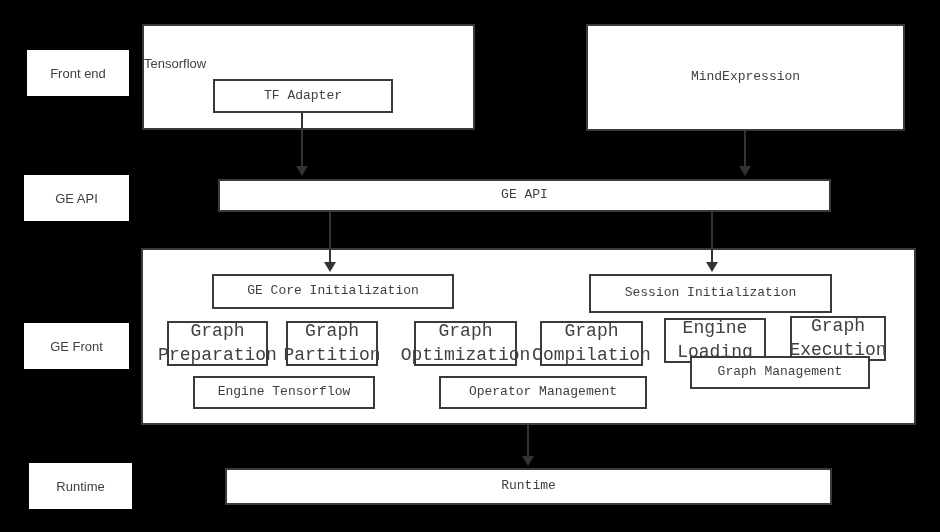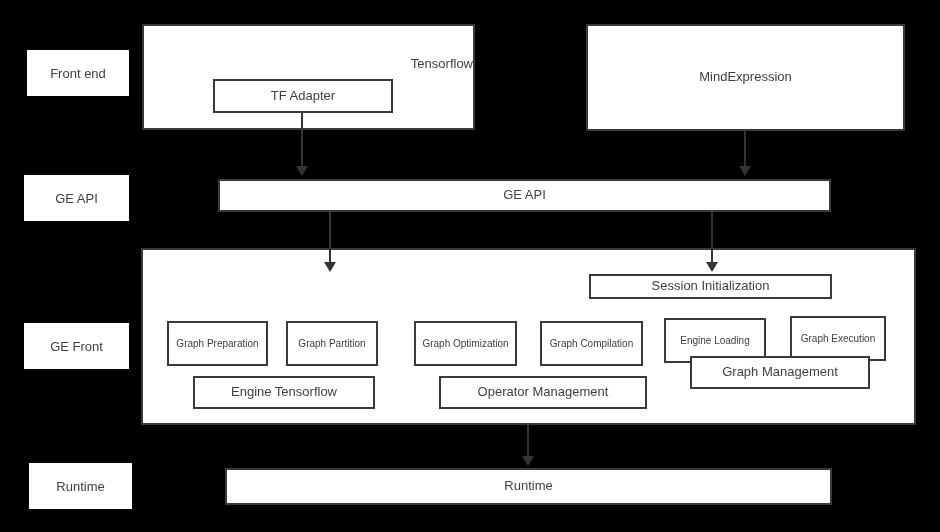--- a/index.html
+++ b/index.html
@@ -23,61 +23,62 @@
     position: absolute;
     background: var(--box-fill);
     border: 2px solid var(--border);
     color: var(--text);
     font-size: 13px;
     display: flex;
     align-items: center;
     justify-content: center;
     text-align: center;
     line-height: 1.3;
+    font-family: Liberation Mono, monospace;
   }
   .label-box {
     position: absolute;
     background: var(--box-fill);
     border: none;
     color: var(--text);
     font-size: 13px;
     display: flex;
     align-items: center;
     justify-content: center;
     text-align: center;
   }
   .container-box {
     position: absolute;
     background: var(--box-fill);
     border: 2px solid var(--border);
   }
   .tensorflow-title {
     position: absolute;
     left: 0; right: 0; top: 30px;
-    text-align: right;
+    text-align: left;
     color: var(--text);
     font-size: 13px;
   }
   .arrow {
     position: absolute;
     width: 2px;
     background: var(--arrow);
   }
   .arrow::after {
     content: "";
     position: absolute;
     left: 50%;
     transform: translateX(-50%);
     bottom: -10px;
     border: 6px solid transparent;
     border-bottom: none;
     border-top: 10px solid var(--arrow);
     width: 0; height: 0;
   }
-  .stage { font-size: 10px; padding: 0 4px; }
+  .stage { font-size: 18px; padding: 0 4px; }
 </style>
 </head>
 <body>
 
 <div class="canvas">
 
   <div class="label-box" style="left:27px;top:50px;width:102px;height:46px">Front end</div>
   <div class="label-box" style="left:24px;top:175px;width:105px;height:46px">GE API</div>
   <div class="label-box" style="left:24px;top:323px;width:105px;height:46px">GE Front</div>
   <div class="label-box" style="left:29px;top:463px;width:103px;height:46px">Runtime</div>
@@ -86,21 +87,22 @@
     <div class="tensorflow-title">Tensorflow</div>
     <div class="box" style="left:69px;top:53px;width:180px;height:34px">TF Adapter</div>
   </div>
 
   <div class="box" style="left:586px;top:24px;width:319px;height:107px">MindExpression</div>
 
   <div class="box" style="left:218px;top:179px;width:613px;height:33px">GE API</div>
 
   <div class="container-box" style="left:141px;top:248px;width:775px;height:177px"></div>
 
-  <div class="box" style="left:589px;top:274px;width:243px;height:25px">Session Initialization</div>
+  <div class="box" style="left:212px;top:274px;width:242px;height:35px">GE Core Initialization</div>
+  <div class="box" style="left:589px;top:274px;width:243px;height:39px">Session Initialization</div>
 
   <div class="box stage" style="left:167px;top:321px;width:101px;height:45px">Graph Preparation</div>
   <div class="box stage" style="left:414px;top:321px;width:103px;height:45px">Graph Optimization</div>
   <div class="box stage" style="left:286px;top:321px;width:92px;height:45px">Graph Partition</div>
   <div class="box stage" style="left:540px;top:321px;width:103px;height:45px">Graph Compilation</div>
   <div class="box stage" style="left:664px;top:318px;width:102px;height:45px">Engine Loading</div>
   <div class="box stage" style="left:790px;top:316px;width:96px;height:45px">Graph Execution</div>
 
   <div class="box" style="left:193px;top:376px;width:182px;height:33px">Engine Tensorflow</div>
   <div class="box" style="left:439px;top:376px;width:208px;height:33px">Operator Management</div>

